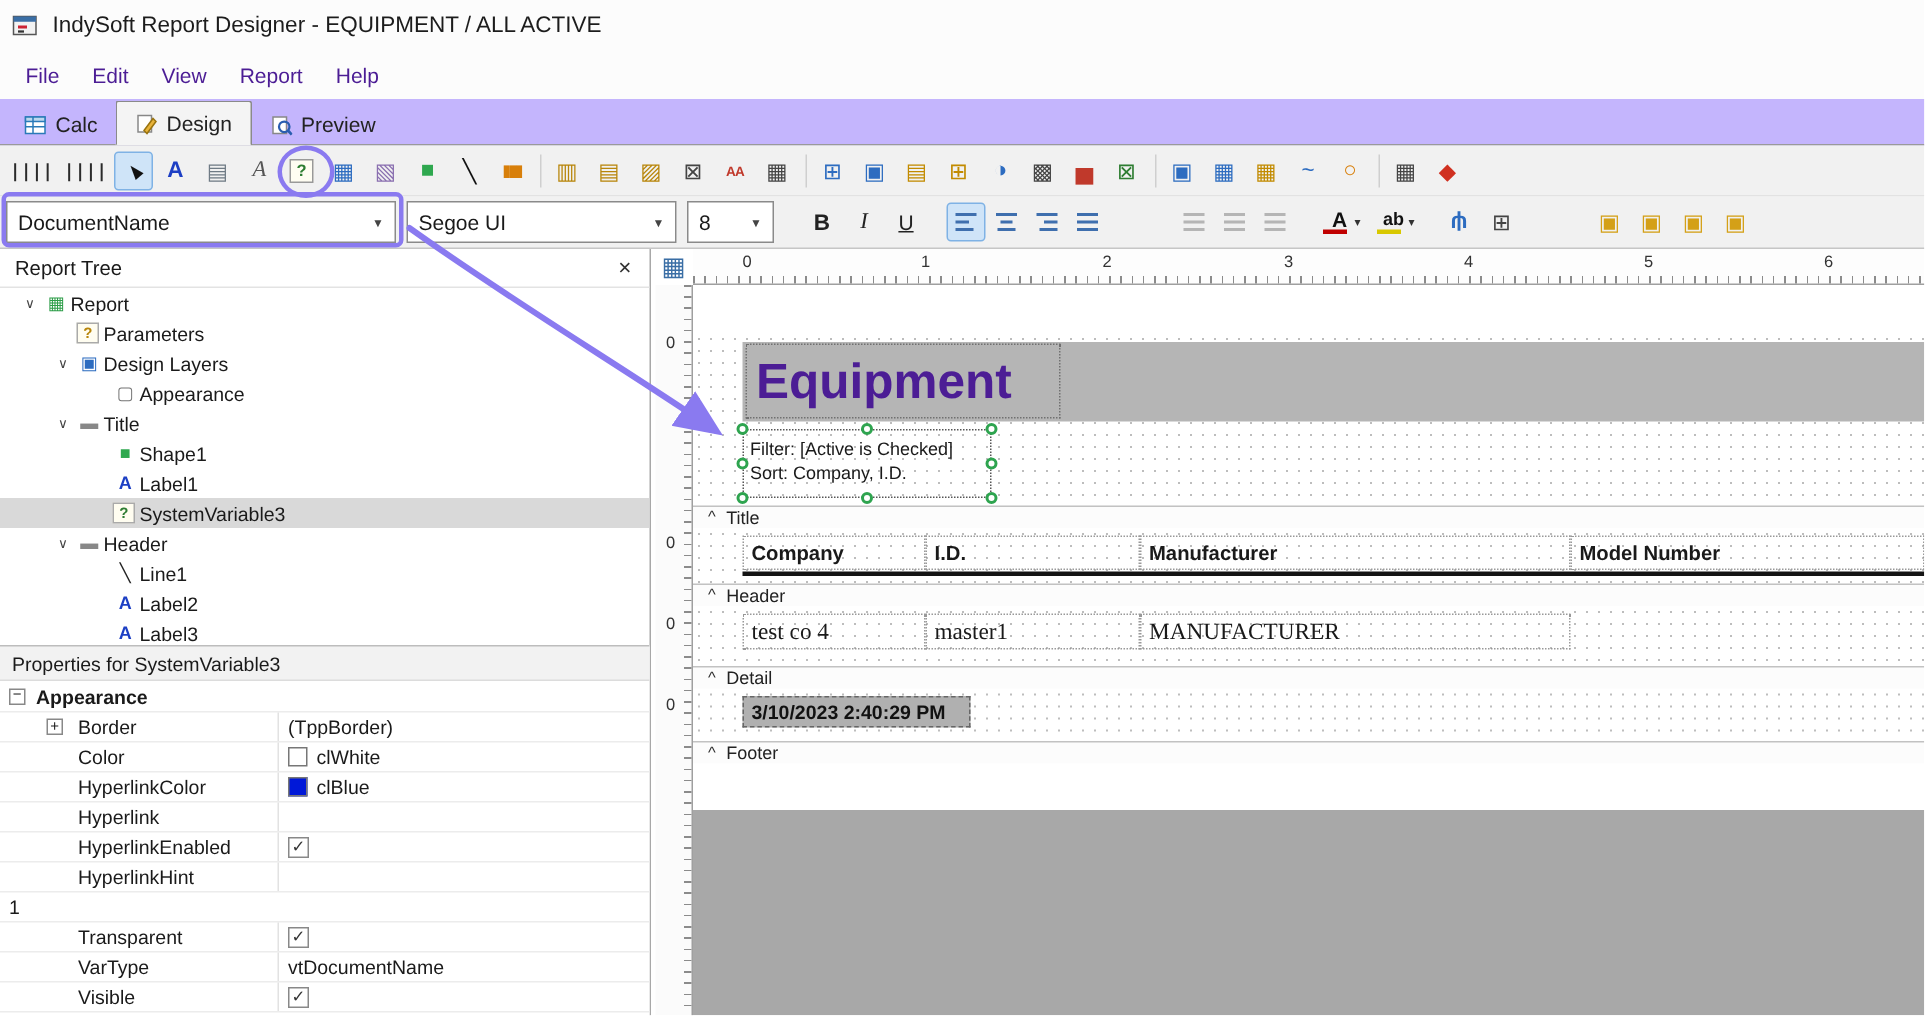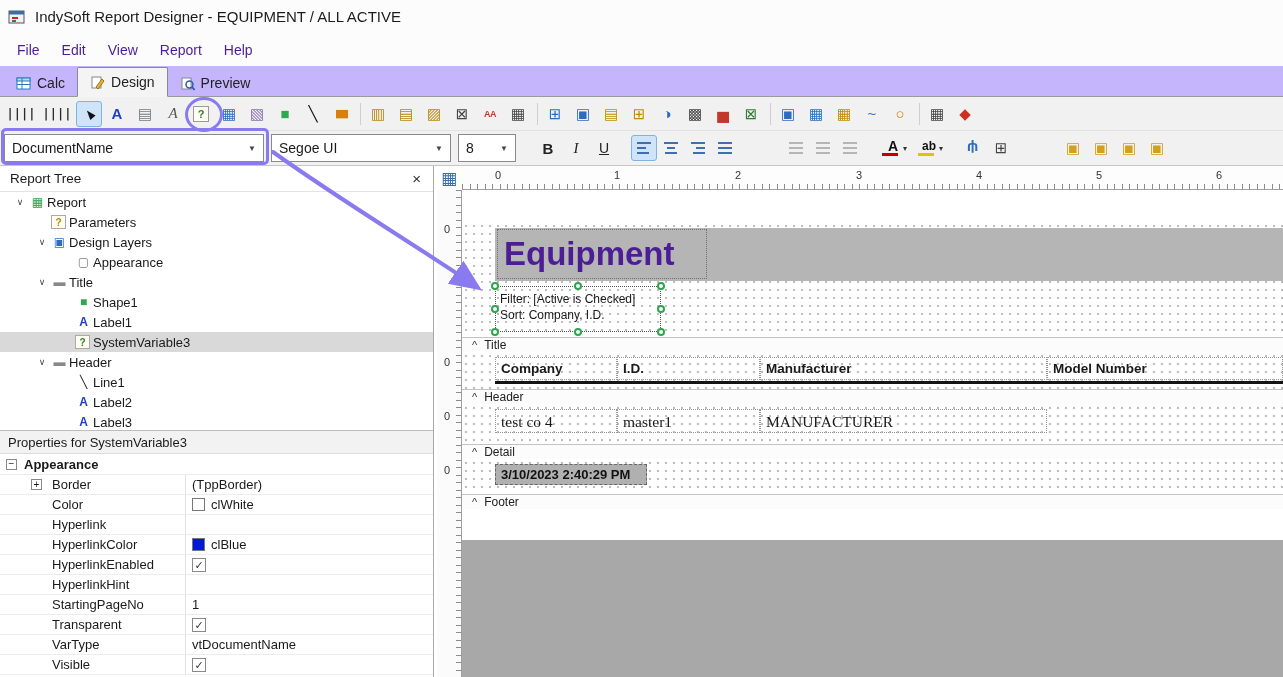--- a/index.html
+++ b/index.html
@@ -563,37 +563,37 @@
             <div class="prop-value">
               <span class="swatch" style="background-color: rgb(255, 255, 255);"></span>
 
               <span class="pv-text">clWhite</span>
             </div>
           </div>
 
           <div class="prop-row">
             <div class="prop-name">
 
+              <span>HyperlinkColor</span>
+            </div>
+            <div class="prop-value">
+              <span class="swatch" style="background-color: rgb(0, 24, 216);"></span>
+
+              <span class="pv-text">clBlue</span>
+            </div>
+          </div>
+
+          <div class="prop-row">
+            <div class="prop-name">
+
               <span>Hyperlink</span>
             </div>
             <div class="prop-value">
 
               <span class="pv-text"></span>
-            </div>
-          </div>
-
-          <div class="prop-row">
-            <div class="prop-name">
-
-              <span>HyperlinkColor</span>
-            </div>
-            <div class="prop-value">
-              <span class="swatch" style="background-color: rgb(0, 24, 216);"></span>
-
-              <span class="pv-text">clBlue</span>
             </div>
           </div>
 
           <div class="prop-row">
             <div class="prop-name">
 
               <span>HyperlinkEnabled</span>
             </div>
             <div class="prop-value">
 
@@ -607,24 +607,20 @@
 
               <span>HyperlinkHint</span>
             </div>
             <div class="prop-value">
 
               <span class="pv-text"></span>
             </div>
           </div>
 
           <div class="prop-row">
-            <div class="prop-name">
-
-              <span>StartingPageNo</span>
-            </div>
             <div class="prop-value">
 
               <span class="pv-text">1</span>
             </div>
           </div>
 
           <div class="prop-row">
             <div class="prop-name">
 
               <span>Transparent</span>

